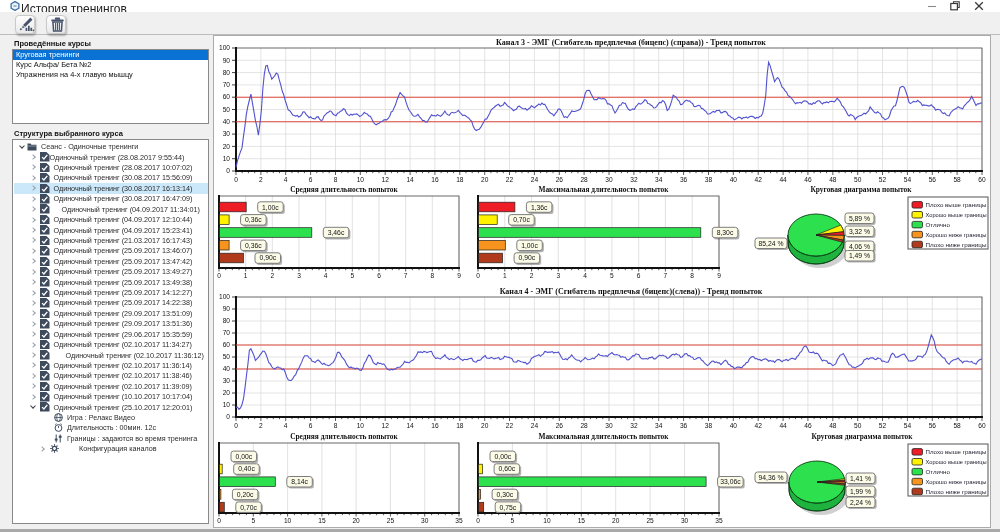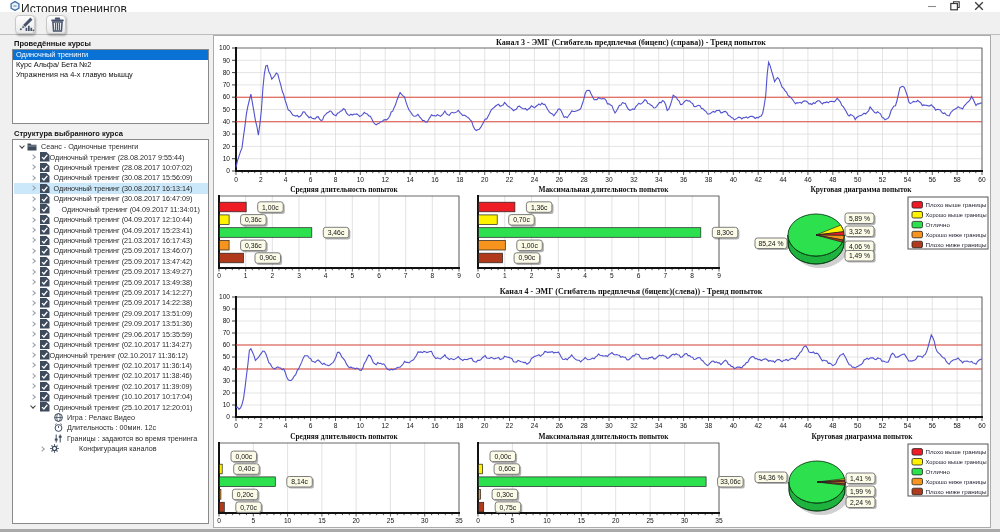--- a/index.html
+++ b/index.html
@@ -64,21 +64,21 @@
             <line x1="6.6" y1="7" x2="6.6" y2="14.2"></line>
             <line x1="8.5" y1="7" x2="8.5" y2="14.2"></line>
             <line x1="10.4" y1="7" x2="10.4" y2="14.2"></line>
           </g>
         </svg>
     </div>
   </div>
 
   <div class="glabel" style="left:14px;top:39px">Проведённые курсы</div>
   <div class="box" style="left:12px;top:49px;width:197px;height:75px">
-    <div class="litem sel">Одиночный тренинги</div>
+    <div class="litem sel">Круговая тренинги</div>
     <div class="litem">Курс Альфа/ Бета №2</div>
     <div class="litem">Упражнения на 4-х главую мышцу</div>
   </div>
 
   <div class="glabel" style="left:14px;top:129px">Структура выбранного курса</div>
   <div class="box" style="left:12px;top:139px;width:197px;height:385px;overflow:hidden">
 <div class="trow" style="top:1.5px">
         <span style="margin-left:6px"></span>
         <span class="chevo"></span>
         <span style="width:3px;display:inline-block"></span>
@@ -279,21 +279,21 @@
         <span class="ttxt" style="margin-left:4px">Одиночный тренинг (02.10.2017 11:34:27)</span>
       </div>
 <div class="trow" style="top:209.9px">
         <span style="margin-left:17px"></span>
         <span class="chev"></span>
         <span style="width:5px;display:inline-block"></span>
         <svg class="ic" width="9.5" height="9.5" viewBox="0 0 10 10">
           <path d="M0 0 H6.8 L10 3.2 V10 H0 Z" fill="#3e4b5d"></path>
           <path d="M2.2 5.4 L4.1 7.3 L7.7 3.0" stroke="#fff" stroke-width="1.4" fill="none"></path>
         </svg>
-        <span class="ttxt" style="margin-left:0">Одиночный тренинг (02.10.2017 11:36:12)</span>
+        <span class="ttxt" style="margin-left:16px">Одиночный тренинг (02.10.2017 11:36:12)</span>
       </div>
 <div class="trow" style="top:220.3px">
         <span style="margin-left:17px"></span>
         <span class="chev"></span>
         <span style="width:5px;display:inline-block"></span>
         <svg class="ic" width="9.5" height="9.5" viewBox="0 0 10 10">
           <path d="M0 0 H6.8 L10 3.2 V10 H0 Z" fill="#3e4b5d"></path>
           <path d="M2.2 5.4 L4.1 7.3 L7.7 3.0" stroke="#fff" stroke-width="1.4" fill="none"></path>
         </svg>
         <span class="ttxt" style="margin-left:4px">Одиночный тренинг (02.10.2017 11:36:14)</span>

